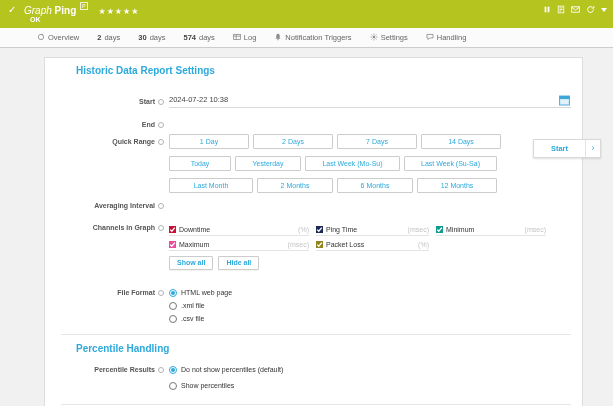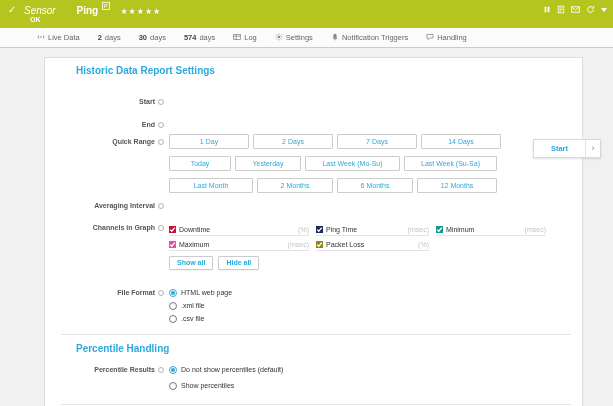--- a/index.html
+++ b/index.html
@@ -4,21 +4,21 @@
 <style>
   * { margin:0; padding:0; box-sizing:border-box; }
   body { font-family:"Liberation Sans","DejaVu Sans",sans-serif; background:#fff; }
   #page { position:relative; width:613px; height:406px; overflow:hidden; background:#fff; }
 
   
   #titlebar { position:absolute; left:0; top:0; width:613px; height:28px; }
   .check { position:absolute; left:8px; top:4px; color:#fff; font-size:10px; font-weight:bold; }
   .trow  { position:absolute; left:24px; top:3px; color:#fff; font-size:10px; white-space:nowrap; }
   .stype { font-style:italic; font-weight:400; }
-  .sname { font-weight:bold; margin-left:18px; }
+  .sname { font-weight:bold; margin-left:0; }
   .sup   { font-size:5.5px; vertical-align:6px; margin-left:1px; border:1px solid rgba(255,255,255,.8); padding:0 1px; }
   .stars { margin-left:8px; font-size:8px; letter-spacing:1px; }
   .status{ position:absolute; left:30px; top:16px; color:#fff; font-size:7px; font-weight:bold; }
   .tb-icons { position:absolute; right:6px; top:5px; display:flex; gap:6px; align-items:center; color:#fff; }
   .tb-icons svg { display:block; }
 
   
   #tabbar { position:absolute; left:0; top:28px; width:613px; height:20px; background:#fbfbfb;
             border-bottom:1px solid #ccc; display:flex; align-items:stretch; padding-left:28px; }
   .tab { display:flex; align-items:center; gap:3px; padding:0 9px; font-size:7.5px; color:#666;
@@ -76,21 +76,21 @@
              color:#2da9dc; font-size:9px; line-height:1; }
 </style>
 </head>
 <body>
 
 <div id="page">
 
   <div id="titlebar" style="background-color: rgb(181, 196, 31);">
     <span class="check">✓</span>
     <div class="trow">
-      <span class="stype">Sensor</span>
+      <span class="stype">Graph</span>
       <span class="sname">Ping</span>
       <span class="sup">P</span>
       <span class="stars">★★★★★</span>
     </div>
     <div class="status">OK</div>
     <div class="tb-icons">
       <span>
           <svg width="8" height="9" viewBox="0 0 10 10">
             <rect x="2" y="1.5" width="2.2" height="7" fill="currentColor"></rect>
             <rect x="5.8" y="1.5" width="2.2" height="7" fill="currentColor"></rect>
@@ -118,24 +118,24 @@
           <svg width="6" height="4" viewBox="0 0 6 4">
             <path d="M0 0 L6 0 L3 4 Z" fill="currentColor"></path>
           </svg>
         </span>
     </div>
   </div>
 
   <div id="tabbar">
     <div class="tab">
       <span><svg width="8" height="8" viewBox="0 0 10 10">
-            <circle cx="5" cy="5" r="1" fill="currentColor"></circle>
-            <path d="M2.3 2.8 a3.5 3.5 0 0 0 0 4.4 M7.7 2.8 a3.5 3.5 0 0 1 0 4.4" fill="none" stroke="currentColor"></path>
-          </svg></span>
-      <span>Live Data</span>
+            <circle cx="5" cy="5" r="3.3" fill="none" stroke="currentColor"></circle>
+            <path d="M5.2 1.7 L7.4 0.9 L6.8 3.1 Z" fill="currentColor"></path>
+          </svg></span>
+      <span>Overview</span>
     </div>
     <div class="tab">
       <b>2</b>
         <span>days</span>
     </div>
     <div class="tab">
       <b>30</b>
         <span>days</span>
     </div>
     <div class="tab">
@@ -144,47 +144,55 @@
     </div>
     <div class="tab">
       <span><svg width="8" height="8" viewBox="0 0 10 10">
             <rect x="0.8" y="1.8" width="8.4" height="6.4" fill="none" stroke="currentColor"></rect>
             <path d="M0.8 4 H9.2 M4 1.8 V8.2" stroke="currentColor"></path>
           </svg></span>
       <span>Log</span>
     </div>
     <div class="tab">
       <span><svg width="8" height="8" viewBox="0 0 10 10">
+            <path d="M5 1 C3.4 1 2.9 2.3 2.9 3.8 V5.8 L1.9 7.2 H8.1 L7.1 5.8 V3.8 C7.1 2.3 6.6 1 5 1 Z" fill="currentColor"></path>
+            <circle cx="5" cy="8.3" r="0.9" fill="currentColor"></circle>
+          </svg></span>
+      <span>Notification Triggers</span>
+    </div>
+    <div class="tab">
+      <span><svg width="8" height="8" viewBox="0 0 10 10">
             <circle cx="5" cy="5" r="1.6" fill="currentColor"></circle>
             <path d="M5 0.8 V2.2 M5 7.8 V9.2 M0.8 5 H2.2 M7.8 5 H9.2 M2 2 L3.1 3.1 M6.9 6.9 L8 8 M8 2 L6.9 3.1 M3.1 6.9 L2 8" stroke="currentColor" stroke-width="1.1"></path>
           </svg></span>
       <span>Settings</span>
     </div>
     <div class="tab">
       <span><svg width="8" height="8" viewBox="0 0 10 10">
-            <path d="M5 1 C3.4 1 2.9 2.3 2.9 3.8 V5.8 L1.9 7.2 H8.1 L7.1 5.8 V3.8 C7.1 2.3 6.6 1 5 1 Z" fill="currentColor"></path>
-            <circle cx="5" cy="8.3" r="0.9" fill="currentColor"></circle>
-          </svg></span>
-      <span>Notification Triggers</span>
-    </div>
-    <div class="tab">
-      <span><svg width="8" height="8" viewBox="0 0 10 10">
             <path d="M1.2 1.8 H8.8 V6.2 H4.6 L2.6 8.2 V6.2 H1.2 Z" fill="none" stroke="currentColor"></path>
           </svg></span>
       <span>Handling</span>
     </div>
 
   </div>
 
   <div id="content-bg"></div>
 
   <div id="card">
     <div class="h" style="top:7px">Historic Data Report Settings</div>
 
     <div class="lbl" style="top:40px"><span>Start</span><span class="info"></span></div>
+    <div class="field" style="top:37px">
+      <span>2024-07-22 10:38</span>
+      <span class="cal"><svg width="11" height="11" viewBox="0 0 11 11">
+            <rect x="0.5" y="1" width="10" height="9" fill="#cce9f8" stroke="#5ab2de"></rect>
+            <rect x="0.5" y="1" width="10" height="3" fill="#3ea5da"></rect>
+            <path d="M2 6 H9 M2 8 H9" stroke="#fff" stroke-width="0.8"></path>
+          </svg></span>
+    </div>
 
     <div class="lbl" style="top:63px"><span>End</span><span class="info"></span></div>
 
     <div class="lbl" style="top:80px"><span>Quick Range</span><span class="info"></span></div>
     <div class="qrow" style="top:76px">
       <div class="qbtn fx">1 Day</div>
       <div class="qbtn fx">2 Days</div>
       <div class="qbtn fx">7 Days</div>
       <div class="qbtn fx">14 Days</div>
     </div>

